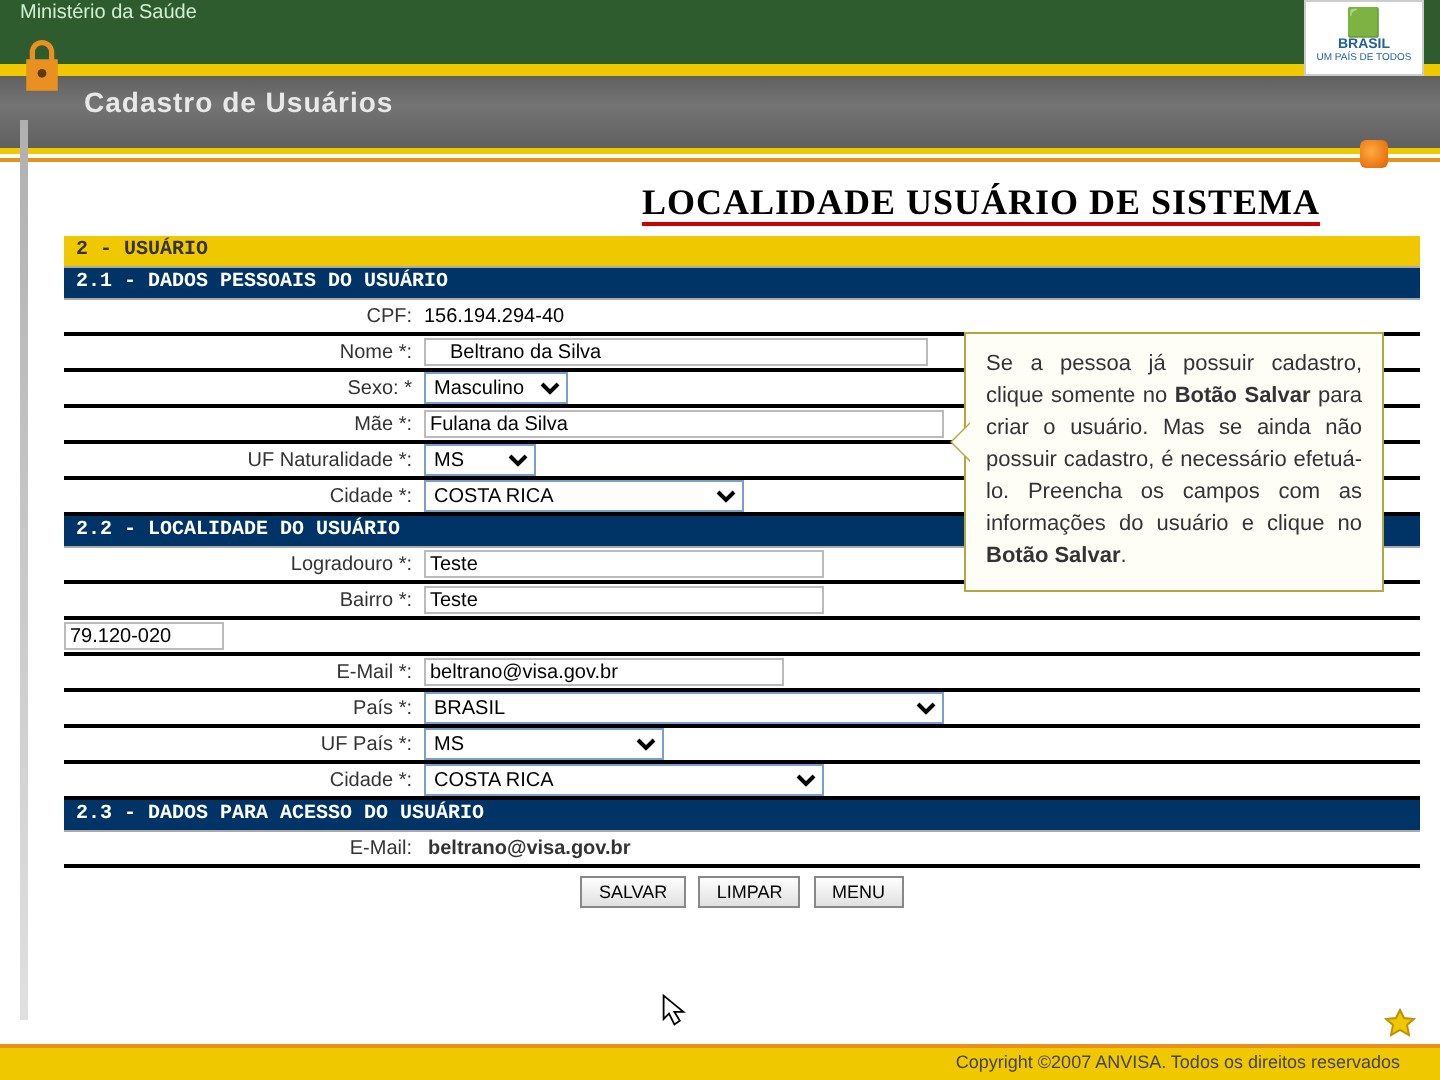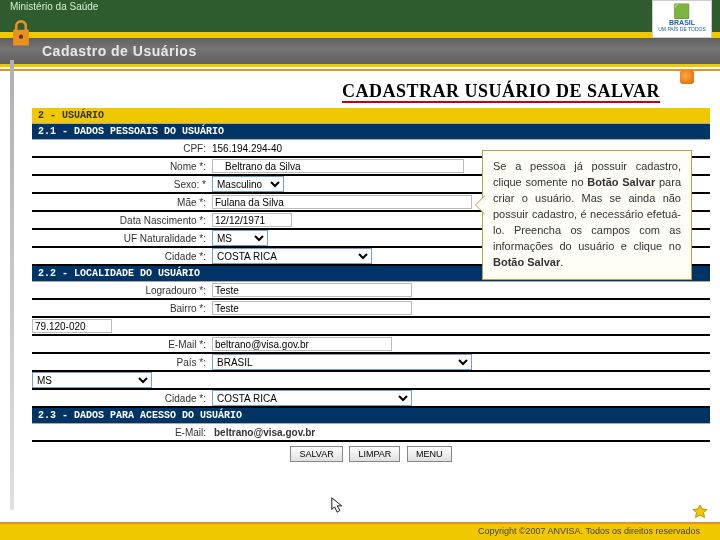--- a/index.html
+++ b/index.html
@@ -1,19 +1,19 @@
 <!DOCTYPE html>
 <html><head>
 <meta charset="utf-8">
 <style>
   * { box-sizing: border-box; margin: 0; padding: 0; }
   body { width: 720px; height: 540px; font-family: Arial, sans-serif; font-size: 10px; background: #fff; overflow: hidden; position: relative; }
   .topbar { height: 32px; background: #2e5c2e; color: #d0f0d0; font-size: 10px; padding: 1px 10px; position: relative; }
   .yellowbar { height: 6px; background: #f0c800; }
-  .headerbar { height: 26px; background: linear-gradient(#606060,#747474 40%,#606060); color: #e8e8e8; font-size: 14px; font-weight: bold; padding: 5px 42px; position: relative; letter-spacing: .5px; }
+  .headerbar { height: 36px; background: linear-gradient(#606060,#747474 40%,#606060); color: #e8e8e8; font-size: 14px; font-weight: bold; padding: 5px 42px; position: relative; letter-spacing: .5px; }
   .lock-icon { position: absolute; left: 10px; top: 20px; width: 22px; height: 28px; z-index: 5; }
   .lock-icon svg { width: 100%; height: 100%; }
   .thinyellow { height: 3px; background: #f0c800; }
   .thinorange { height: 2px; background: #e89020; margin-top: 2px; }
   .brasil-logo { position: absolute; right: 8px; top: 0; width: 60px; height: 38px; background: #fff; border: 1px solid #ccc; font-size: 7px; text-align: center; padding-top: 2px; font-weight: bold; color: #2060a0; z-index: 6; }
   .brasil-flag { font-size: 14px; }
   .page-title { font-family: Georgia, 'Times New Roman', serif; font-size: 18px; font-weight: bold; color: #000; text-align: right; padding: 10px 60px 6px 0; letter-spacing: .5px; }
   .page-title span { border-bottom: 2px solid #c00; }
   .form-area { padding: 0 10px 0 32px; }
   .section-head { background: #f0c800; font-size: 10px; font-weight: bold; color: #333; padding: 2px 6px; border-bottom: 1px solid #aaa; font-family: Liberation Mono, monospace; }
@@ -21,21 +21,21 @@
   .row { display: flex; align-items: center; border-bottom: 2px solid #000000; height: 18px; }
   .row .lbl { width: 180px; text-align: right; padding-right: 6px; font-size: 10px; color: #333; }
   .row input[type=text] { font-size: 10px; height: 14px; border: 1px solid #bbb; padding: 0 2px; }
   .row select { font-size: 10px; height: 16px; border: 1px solid #7a9fcc; background: #fff; }
   .val-static { font-size: 10px; color: #333; font-weight: bold; padding-left: 2px; }
   .buttons { text-align: center; padding: 4px 0; }
   .buttons button { font-size: 9px; border: 1px solid #888; background: linear-gradient(#fefefe,#e0e0e0); padding: 2px 8px; margin: 0 2px; cursor: pointer; }
   .cursor-icon { position: absolute; left: 330px; top: 496px; width: 18px; height: 18px; z-index: 20; }
   .footer { position: absolute; bottom: 0; left: 0; right: 0; height: 16px; background: #f0c800; text-align: right; font-size: 9px; color: #444; padding: 2px 20px; }
   .footer::before { content:""; position:absolute; left:0; top:-2px; width:100%; height:2px; background:#e89020;}
-  .callout { position: absolute; right: 28px; top: 150px; width: 210px; background: #fefdf6; border: 1px solid #b5a642; padding: 8px 10px; font-size: 11px; color: #333; text-align: justify; z-index: 10; line-height: 1.45; }
+  .callout { position: absolute; right: 28px; top: 166px; width: 210px; background: #fefdf6; border: 1px solid #b5a642; padding: 8px 10px; font-size: 11px; color: #333; text-align: justify; z-index: 10; line-height: 1.45; }
   .callout::before { content: ""; position: absolute; left: -18px; top: 44px; border: 10px solid transparent; border-right-color: #b5a642; }
   .callout::after { content: ""; position: absolute; left: -16px; top: 45px; border: 9px solid transparent; border-right-color: #fefdf6; }
   .cursor-i { position: absolute; width: 1px; height: 12px; background: #000; }
   .orange-dot { position: absolute; right: 26px; top: 70px; width: 14px; height: 14px; border-radius: 3px; background: radial-gradient(circle at 40% 40%, #ffaa40, #e06000); }
   .sidebar-strip { position: absolute; left: 10px; top: 60px; width: 4px; bottom: 30px; background: linear-gradient(#b0b0b0,#e0e0e0); }
   .star-icon { position:absolute; right:12px; bottom:20px; width:16px; height:16px; }
 </style>
 </head>
 <body>
 
@@ -53,21 +53,21 @@
 
 <div class="lock-icon">
   <svg viewBox="0 0 24 32">
       <path fill="#e89020" d="M12 0a7 7 0 0 0-7 7v4H3v18h18V11h-2V7a7 7 0 0 0-7-7zm0 3a4 4 0 0 1 4 4v4H8V7a4 4 0 0 1 4-4z"></path>
       <circle cx="12" cy="19" r="2.5" fill="#5a3a10"></circle>
     </svg>
 </div>
 <div class="sidebar-strip"></div>
 <div class="orange-dot"></div>
 
-<div class="page-title"><span>CADASTRAR USUÁRIO DE SALVAR</span></div>
+<div class="page-title"><span>LOCALIDADE USUÁRIO DE SISTEMA</span></div>
 
 <div class="form-area">
 
   <div class="section-head">2 - USUÁRIO</div>
   <div class="section-head dark">2.1 - DADOS PESSOAIS DO USUÁRIO</div>
 
   <div class="row">
       <div class="lbl">CPF:</div>
       <span style="font-size:10px">156.194.294-40</span>
     </div>
@@ -82,24 +82,20 @@
       <div class="lbl">Sexo: *</div>
       <select style="width:72px"><option>Masculino</option></select>
     </div>
 
   <div class="row">
       <div class="lbl">Mãe *:</div>
       <input type="text" style="width: 260px;" value="Fulana da Silva">
       <div class="cursor-i" style="position:static;display:inline-block;margin-left:60px"></div>
     </div>
 
-  <div class="row">
-      <div class="lbl">Data Nascimento *:</div>
-      <input type="text" style="width: 80px;" value="12/12/1971">
-    </div>
 
   <div class="row">
       <div class="lbl">UF Naturalidade *:</div>
       <select style="width:56px"><option>MS</option></select>
     </div>
 
   <div class="row">
       <div class="lbl">Cidade *:</div>
       <select style="width:160px"><option>COSTA RICA</option></select>
     </div>
@@ -124,20 +120,21 @@
       <div class="lbl">E-Mail *:</div>
       <input type="text" style="width: 180px;" value="beltrano@visa.gov.br">
     </div>
 
   <div class="row">
       <div class="lbl">País *:</div>
       <select style="width:260px"><option>BRASIL</option></select>
     </div>
 
   <div class="row">
+      <div class="lbl">UF País *:</div>
       <select style="width:120px"><option>MS</option></select>
     </div>
 
   <div class="row">
       <div class="lbl">Cidade *:</div>
       <select style="width:200px"><option>COSTA RICA</option></select>
     </div>
 
   <div class="section-head dark">2.3 - DADOS PARA ACESSO DO USUÁRIO</div>
 

